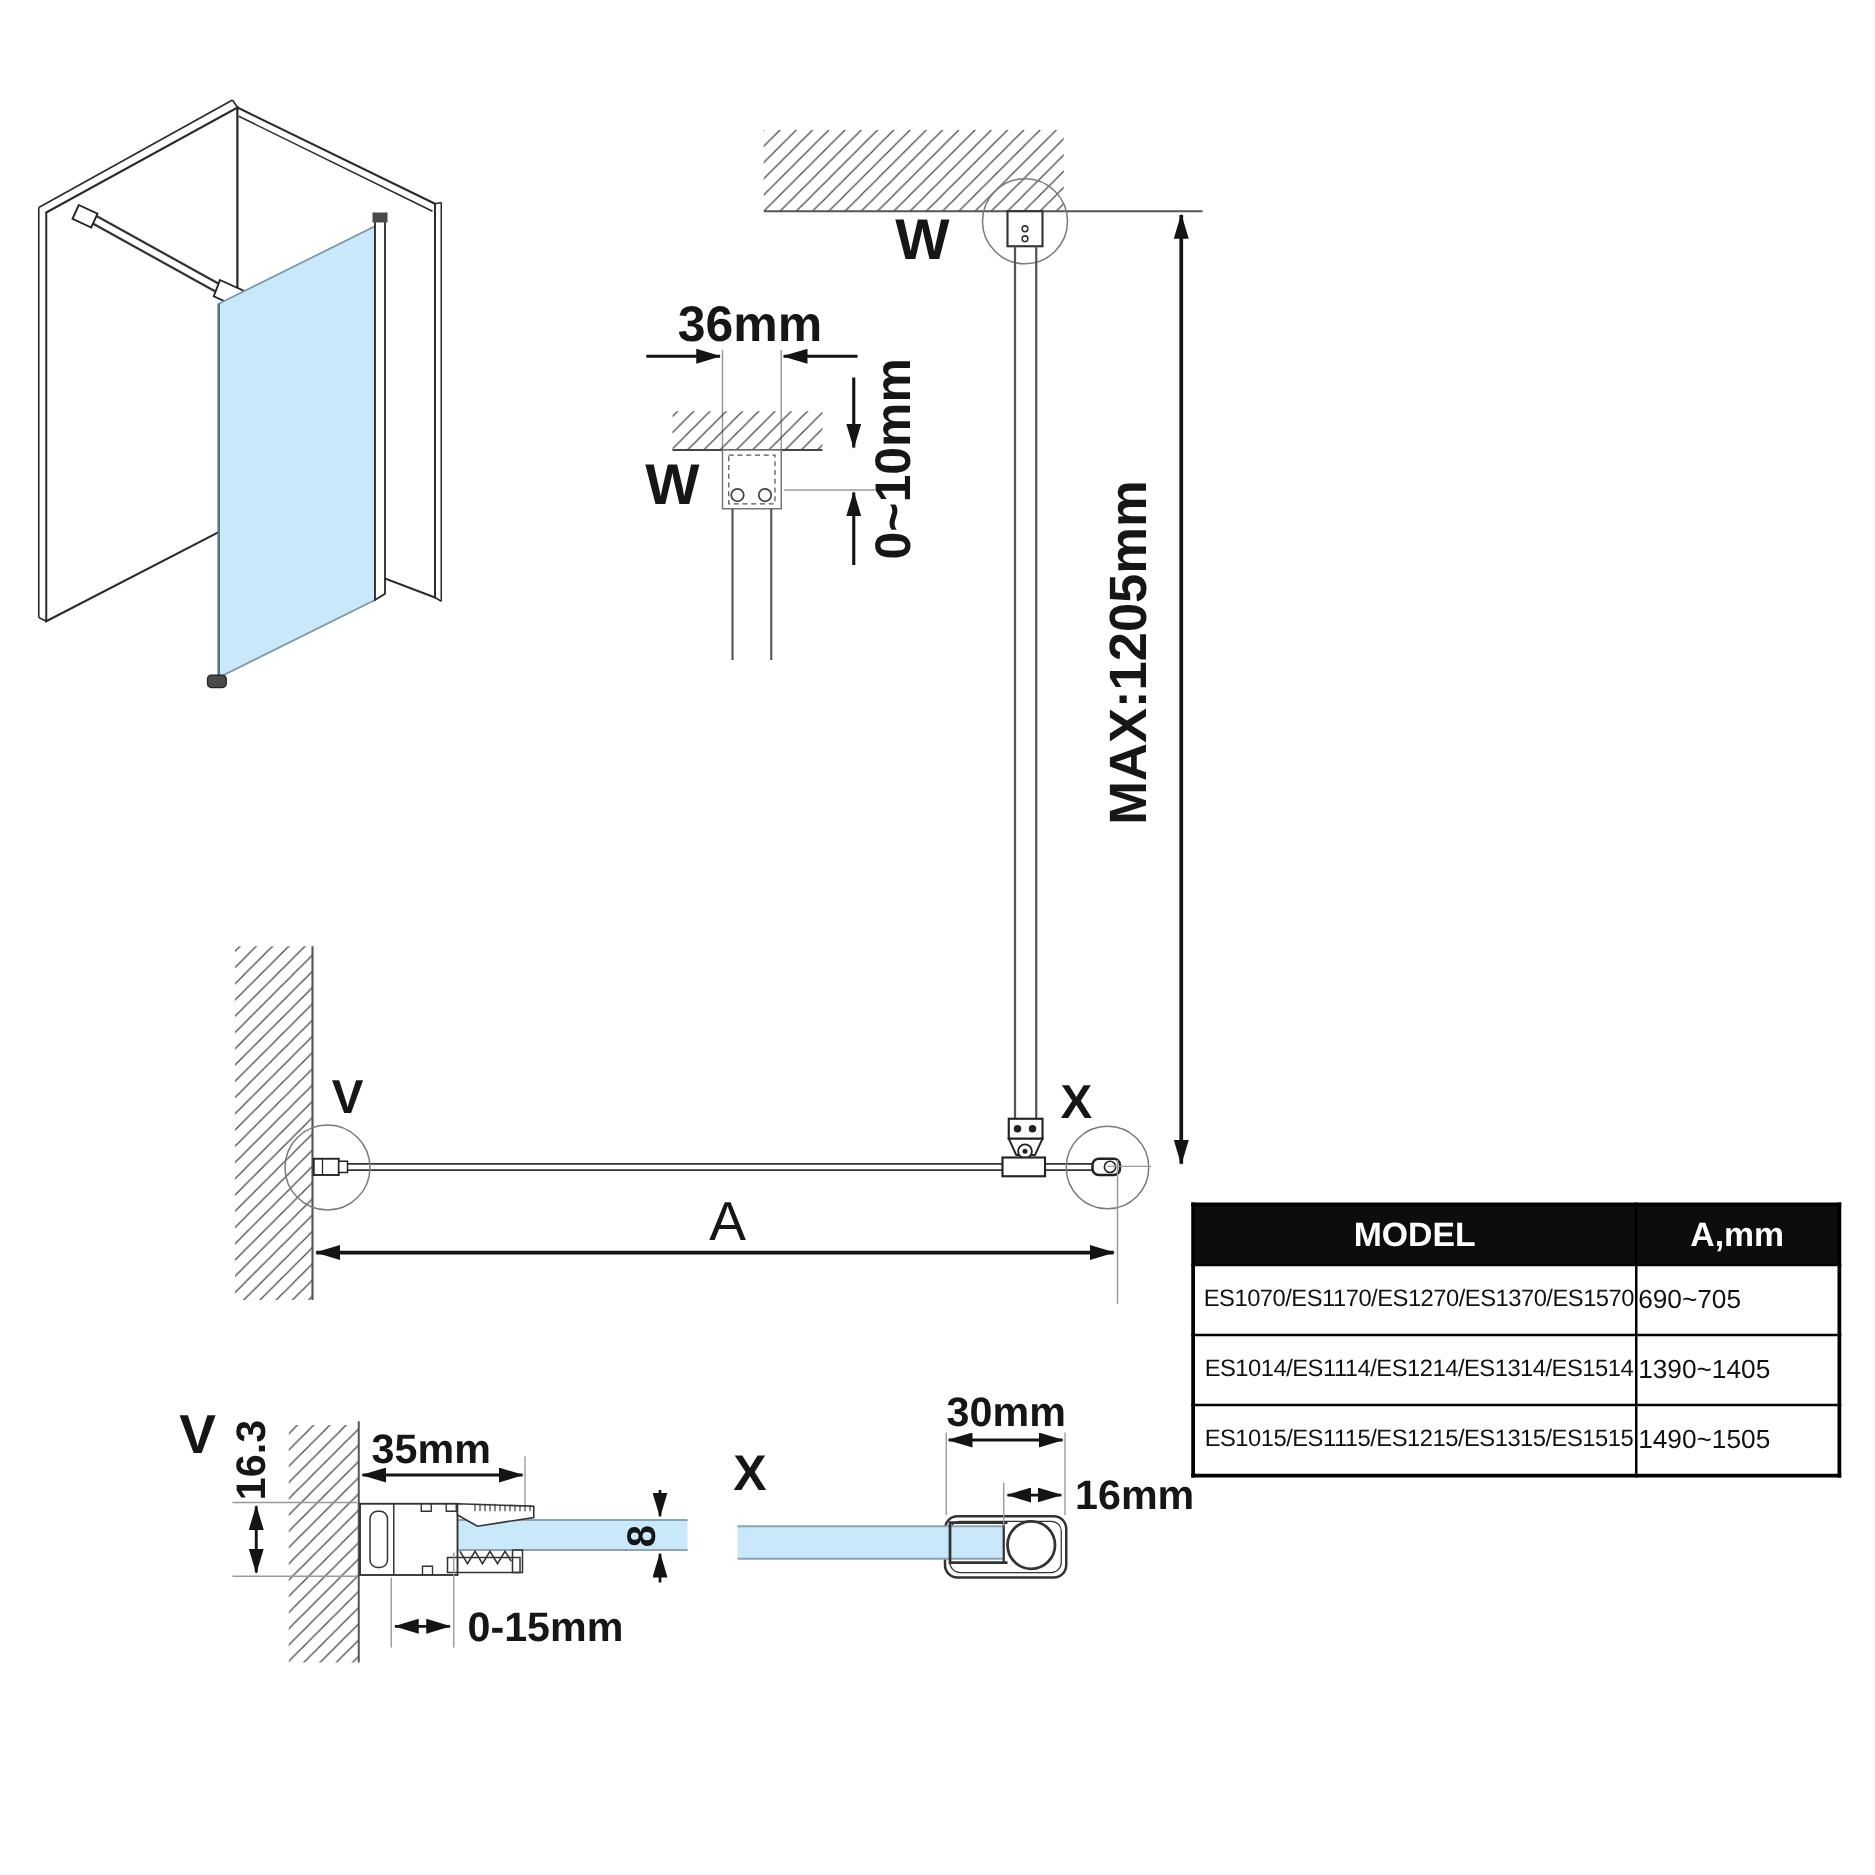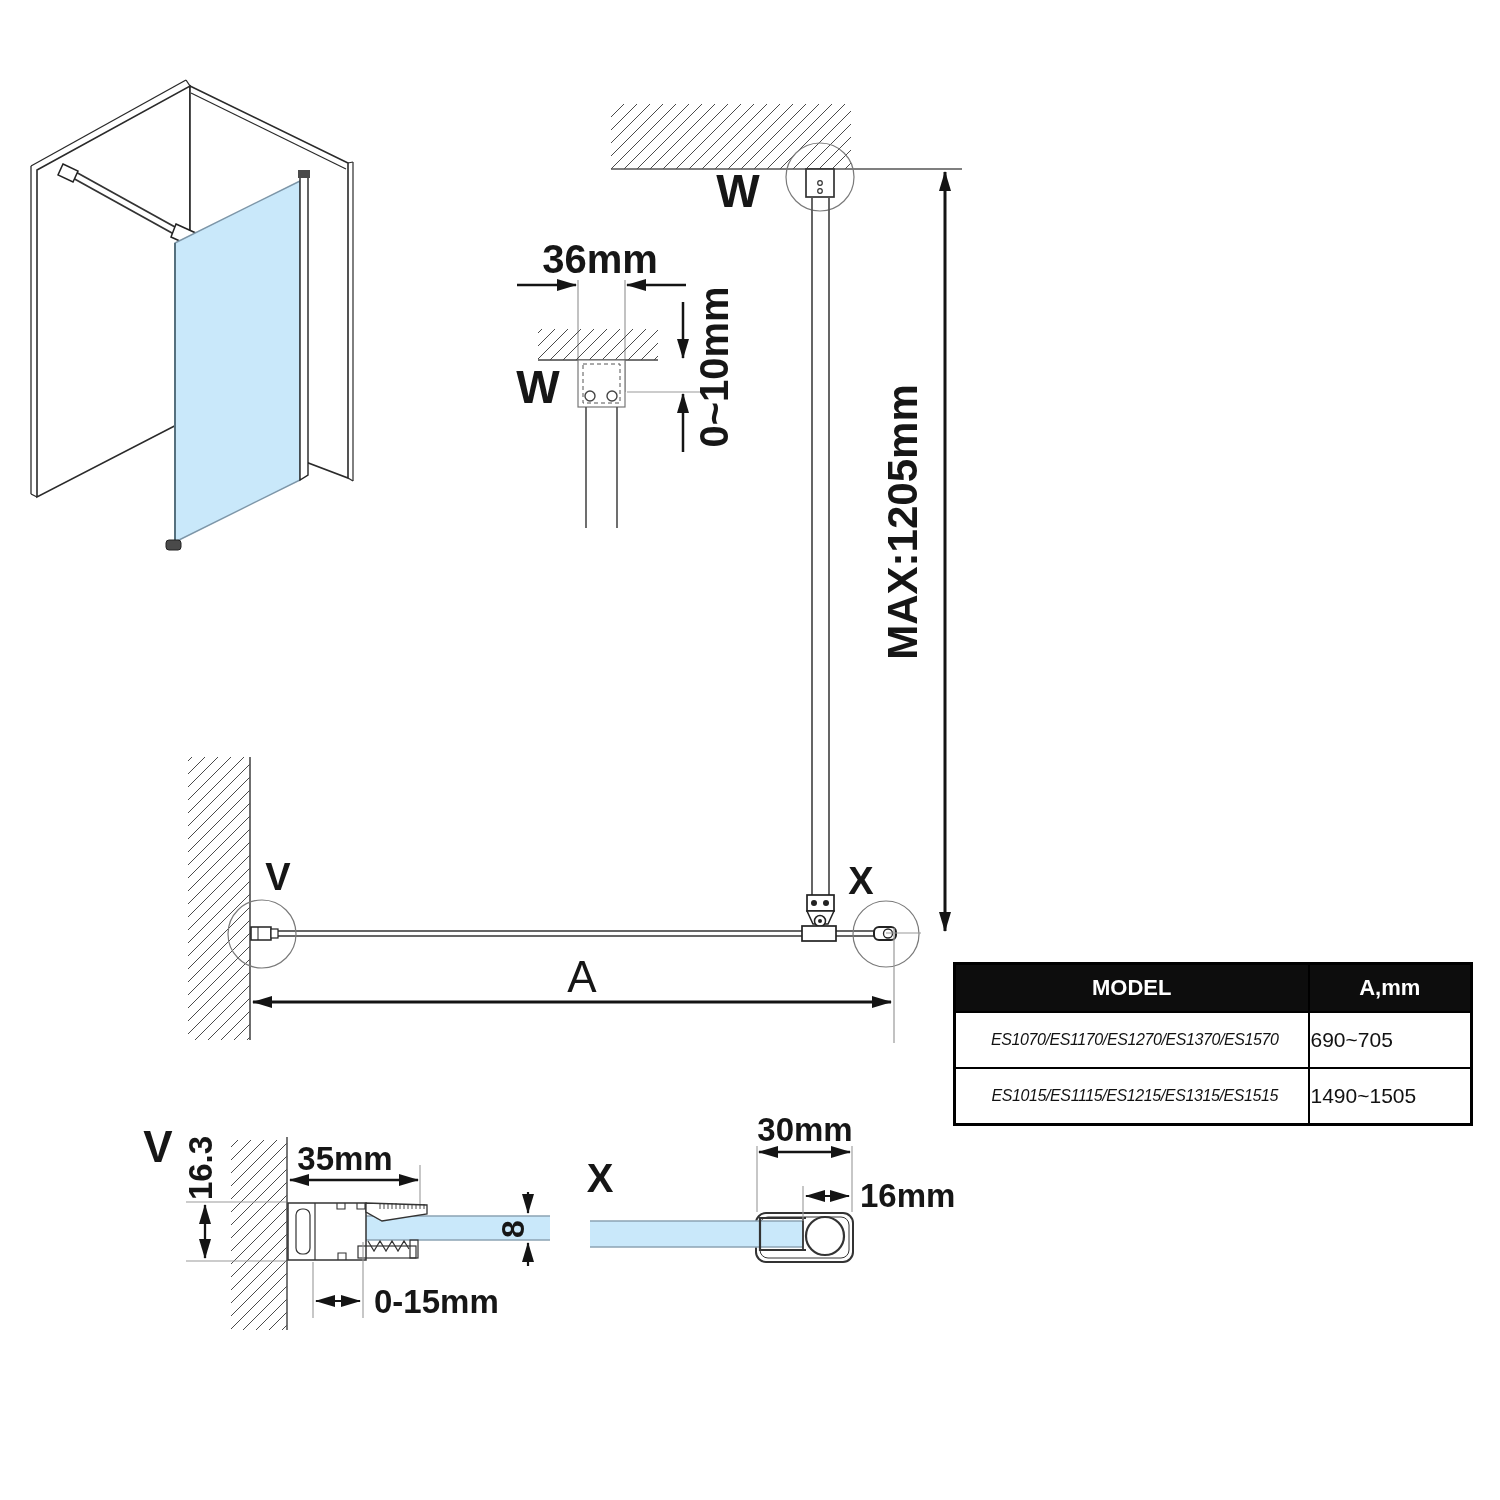--- a/index.html
+++ b/index.html
@@ -12,24 +12,24 @@
   .t-b42{font-size:42px;font-weight:700;}
   .t-b38{font-size:38px;font-weight:700;}
   .t-b33{font-size:33px;font-weight:700;}
   .t-b32{font-size:32px;font-weight:700;}
   .t-a44{font-size:44px;font-weight:400;}
   
   .spec-table{position:absolute;left:953px;top:962px;width:517px;border-collapse:collapse;
               table-layout:fixed;background:#fff;}
   .spec-table,.spec-table td,.spec-table th{border:2px solid #000;}
   .spec-table{border-width:3px;}
-  .spec-table th{background:#0d0d0d;color:#fff;font-size:22px;font-weight:700;height:44px;
+  .spec-table th{background:#0d0d0d;color:#fff;font-size:27px;font-weight:700;height:44px;
                  text-align:center;vertical-align:middle;}
   .spec-table td{height:52px;vertical-align:middle;color:#111;}
-  .spec-table td.model-cell{font-size:16px;letter-spacing:-0.4px;padding-left:7px;text-align:center;font-style:italic;}
+  .spec-table td.model-cell{font-size:19px;letter-spacing:-0.4px;padding-left:7px;text-align:right;}
   .spec-table td.a-cell{font-size:21px;}
   col.c-model{width:354px;} col.c-a{width:163px;}
 </style>
 </head>
 <body>
 
 <div class="canvas">
 
 <svg width="1500" height="1500" viewBox="0 0 1500 1500">
   <defs>
@@ -236,19 +236,23 @@
       <th>MODEL</th>
       <th>A,mm</th>
     </tr>
   </thead>
   <tbody>
         <tr>
           <td class="model-cell">ES1070/ES1170/ES1270/ES1370/ES1570</td>
           <td class="a-cell">690~705</td>
         </tr>
         <tr>
+          <td class="model-cell">ES1014/ES1114/ES1214/ES1314/ES1514</td>
+          <td class="a-cell">1390~1405</td>
+        </tr>
+        <tr>
           <td class="model-cell">ES1015/ES1115/ES1215/ES1315/ES1515</td>
           <td class="a-cell">1490~1505</td>
         </tr>
       </tbody>
 </table>
 
 </div>
 
 </body></html>

